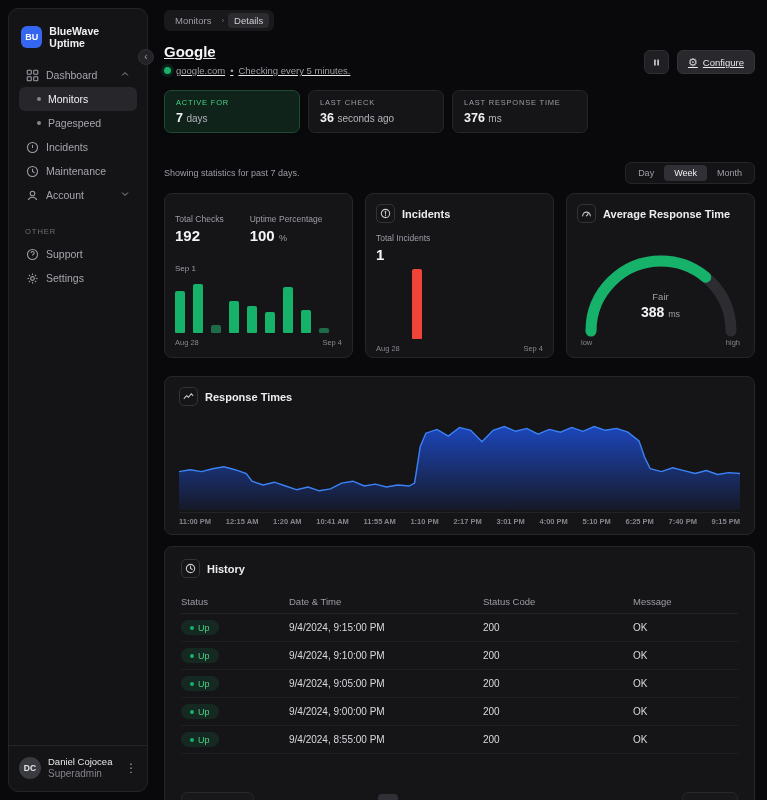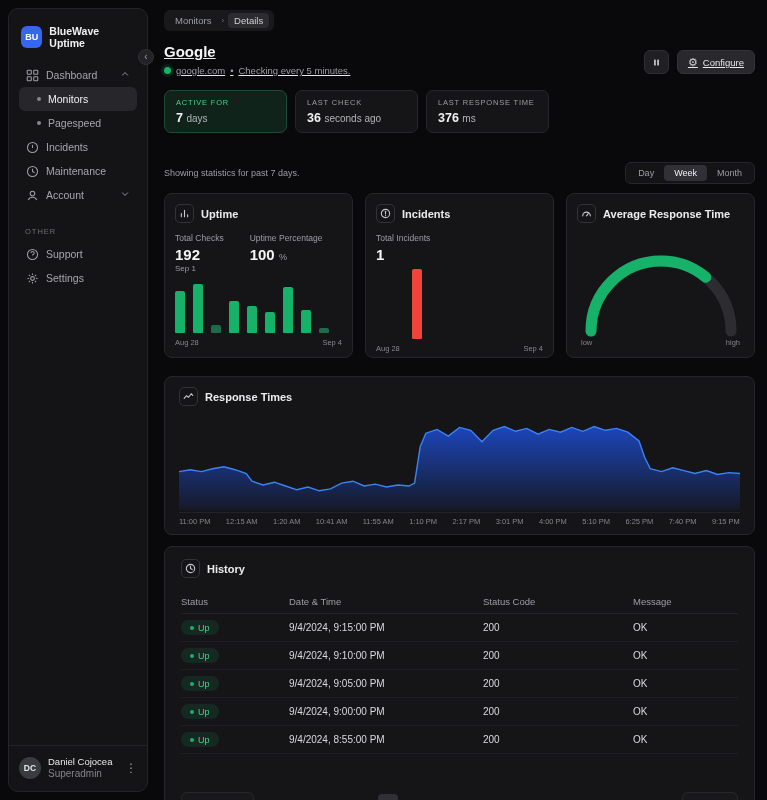--- a/index.html
+++ b/index.html
@@ -49,21 +49,21 @@
   .status-dot { width:7px; height:7px; border-radius:50%; background:#17b26a; box-shadow:0 0 0 3px rgba(23,178,106,.15); }
   .ph-buttons { display:flex; align-items:center; gap:8px; padding-bottom:2px; }
   .icon-btn { width:25px; height:24px; border-radius:6px; background:#202024; border:1px solid #2e2e33;
     display:flex; align-items:center; justify-content:center; cursor:pointer; }
   .icon-btn svg { width:11px; height:11px; fill:#cfcfd4; }
   .configure-btn { display:flex; align-items:center; gap:5px; height:24px; padding:0 10px; border-radius:6px;
     background:#28282d; border:1px solid #333338; color:#e6e6ea; font-size:9.5px; cursor:pointer; }
   .gear-glyph { font-size:11px; color:#cfcfd4; }
 
   .stats-row { display:flex; gap:8px; margin-top:14px; }
-  .stat-card { width:123px; background:#151518; border:1px solid #26262a; border-radius:7px; padding:7px 11px; }
+  .stat-card { width:136px; background:#151518; border:1px solid #26262a; border-radius:7px; padding:7px 11px; }
   .stat-card.accent { background:#10231b; border-color:#1d4b35; }
   .stat-label { font-size:7.5px; letter-spacing:.8px; color:#9d9da6; text-transform:uppercase; }
   .stat-card.accent .stat-label { color:#45d483; }
   .stat-value { margin-top:4px; font-size:12.5px; font-weight:bold; color:#f1f1f3; }
   .stat-suffix { font-size:10px; font-weight:normal; color:#b3b3bb; }
 
   .stats-toolbar { display:flex; align-items:center; justify-content:space-between; margin-top:29px; }
   .toolbar-caption { font-size:9px; color:#9d9da6; }
   .segmented { display:flex; background:#141417; border:1px solid #26262a; border-radius:6px; padding:2px; }
   .seg-btn { font-size:9px; color:#9d9da6; padding:3px 10px; border-radius:4px; border:0; background:transparent; cursor:pointer; font-family:inherit; }
@@ -95,21 +95,21 @@
   .gauge-status { font-size:9.5px; color:#9d9da6; }
   .gauge-value { font-size:14px; font-weight:bold; color:#f4f4f6; margin-top:2px; }
   .gauge-unit { font-size:9px; font-weight:normal; color:#9d9da6; }
   .gauge-low { position:absolute; left:4px; bottom:0; font-size:7.5px; color:#85858d; }
   .gauge-high { position:absolute; right:4px; bottom:0; font-size:7.5px; color:#85858d; }
 
   .response-card { margin-top:18px; background:#151518; border:1px solid #26262a; border-radius:8px;
     padding:10px 14px 8px; height:159px; display:flex; flex-direction:column; }
   .response-chart { margin-top:8px; }
   .response-xlabels { display:flex; justify-content:space-between; border-top:1px solid #232327; padding-top:4px; margin-top:2px; }
-  .xlab { font-size:7.5px; color:#85858d; }
+  .xlab { font-size:7.5px; color:#85858d;font-weight:bold; }
 
   .history-card { margin-top:11px; background:#151518; border:1px solid #26262a; border-radius:8px;
     padding:12px 16px; height:283px; display:flex; flex-direction:column; }
   .table { margin-top:12px; }
   .trow, .thead-row { display:grid; grid-template-columns:108px 1fr 150px 105px; align-items:center; }
   .thead-row { height:24px; border-bottom:1px solid #232327; }
   .th { font-size:9.5px; color:#9d9da6; }
   .trow { height:28px; border-bottom:1px solid #1f1f23; }
   .tcell { font-size:10px; color:#d9d9de; }
   .badge { display:inline-flex; align-items:center; gap:4px; padding:2.5px 9px; border-radius:10px;
@@ -267,28 +267,20 @@
     <div class="segmented" data-name="range-toggle">
       <button class="seg-btn" data-name="range-day-button">Day</button>
       <button class="seg-btn selected" data-name="range-week-button">Week</button>
       <button class="seg-btn" data-name="range-month-button">Month</button>
     </div>
   </div>
 
   <div class="charts-row" data-name="charts-row">
 
     <div class="chart-card" data-name="uptime-card">
-      <div class="card-header">
-        <span class="card-icon" data-name="bar-chart-icon">
-            <svg viewBox="0 0 14 14">
-              <path d="M3 11V7M7 11V3M11 11V8.5"></path>
-            </svg>
-          </span>
-        <span class="card-title" data-name="card-title">Uptime</span>
-      </div>
       <div class="metrics">
         <div>
           <div class="metric-label" data-name="metric-label">Total Checks</div>
           <div class="metric-value" data-name="metric-value">192</div>
         </div>
         <div>
           <div class="metric-label" data-name="metric-label">Uptime Percentage</div>
           <div class="metric-value"><span data-name="metric-value">100</span> <span class="metric-unit" data-name="metric-unit">%</span></div>
         </div>
       </div>
@@ -356,20 +348,24 @@
               <line x1="7" y1="10" x2="9.3" y2="7.2"></line>
             </svg>
           </span>
         <span class="card-title" data-name="card-title">Average Response Time</span>
       </div>
       <div class="gauge-wrap" data-name="response-gauge">
         <svg class="gauge-svg" width="168" height="92" viewBox="0 0 168 92">
           <path data-name="gauge-track-arc" d="M14 86 A70 70 0 0 1 154 86" fill="none" stroke="#2c2c31" stroke-width="11" stroke-linecap="round"></path>
           <path data-name="gauge-progress-arc" d="M14 86 A70 70 0 0 1 154 86" fill="none" stroke="#17b26a" stroke-width="11" stroke-linecap="round" stroke-dasharray="158.3 224.9"></path>
         </svg>
+        <div class="gauge-text">
+          <div class="gauge-status" data-name="gauge-status">Fair</div>
+          <div class="gauge-value"><span data-name="gauge-value">388</span> <span class="gauge-unit" data-name="gauge-unit">ms</span></div>
+        </div>
         <span class="gauge-low" data-name="gauge-low-label">low</span>
         <span class="gauge-high" data-name="gauge-high-label">high</span>
       </div>
     </div>
   </div>
 
   
   <div class="response-card" data-name="response-times-card">
     <div class="card-header">
       <span class="card-icon" data-name="line-chart-icon">

